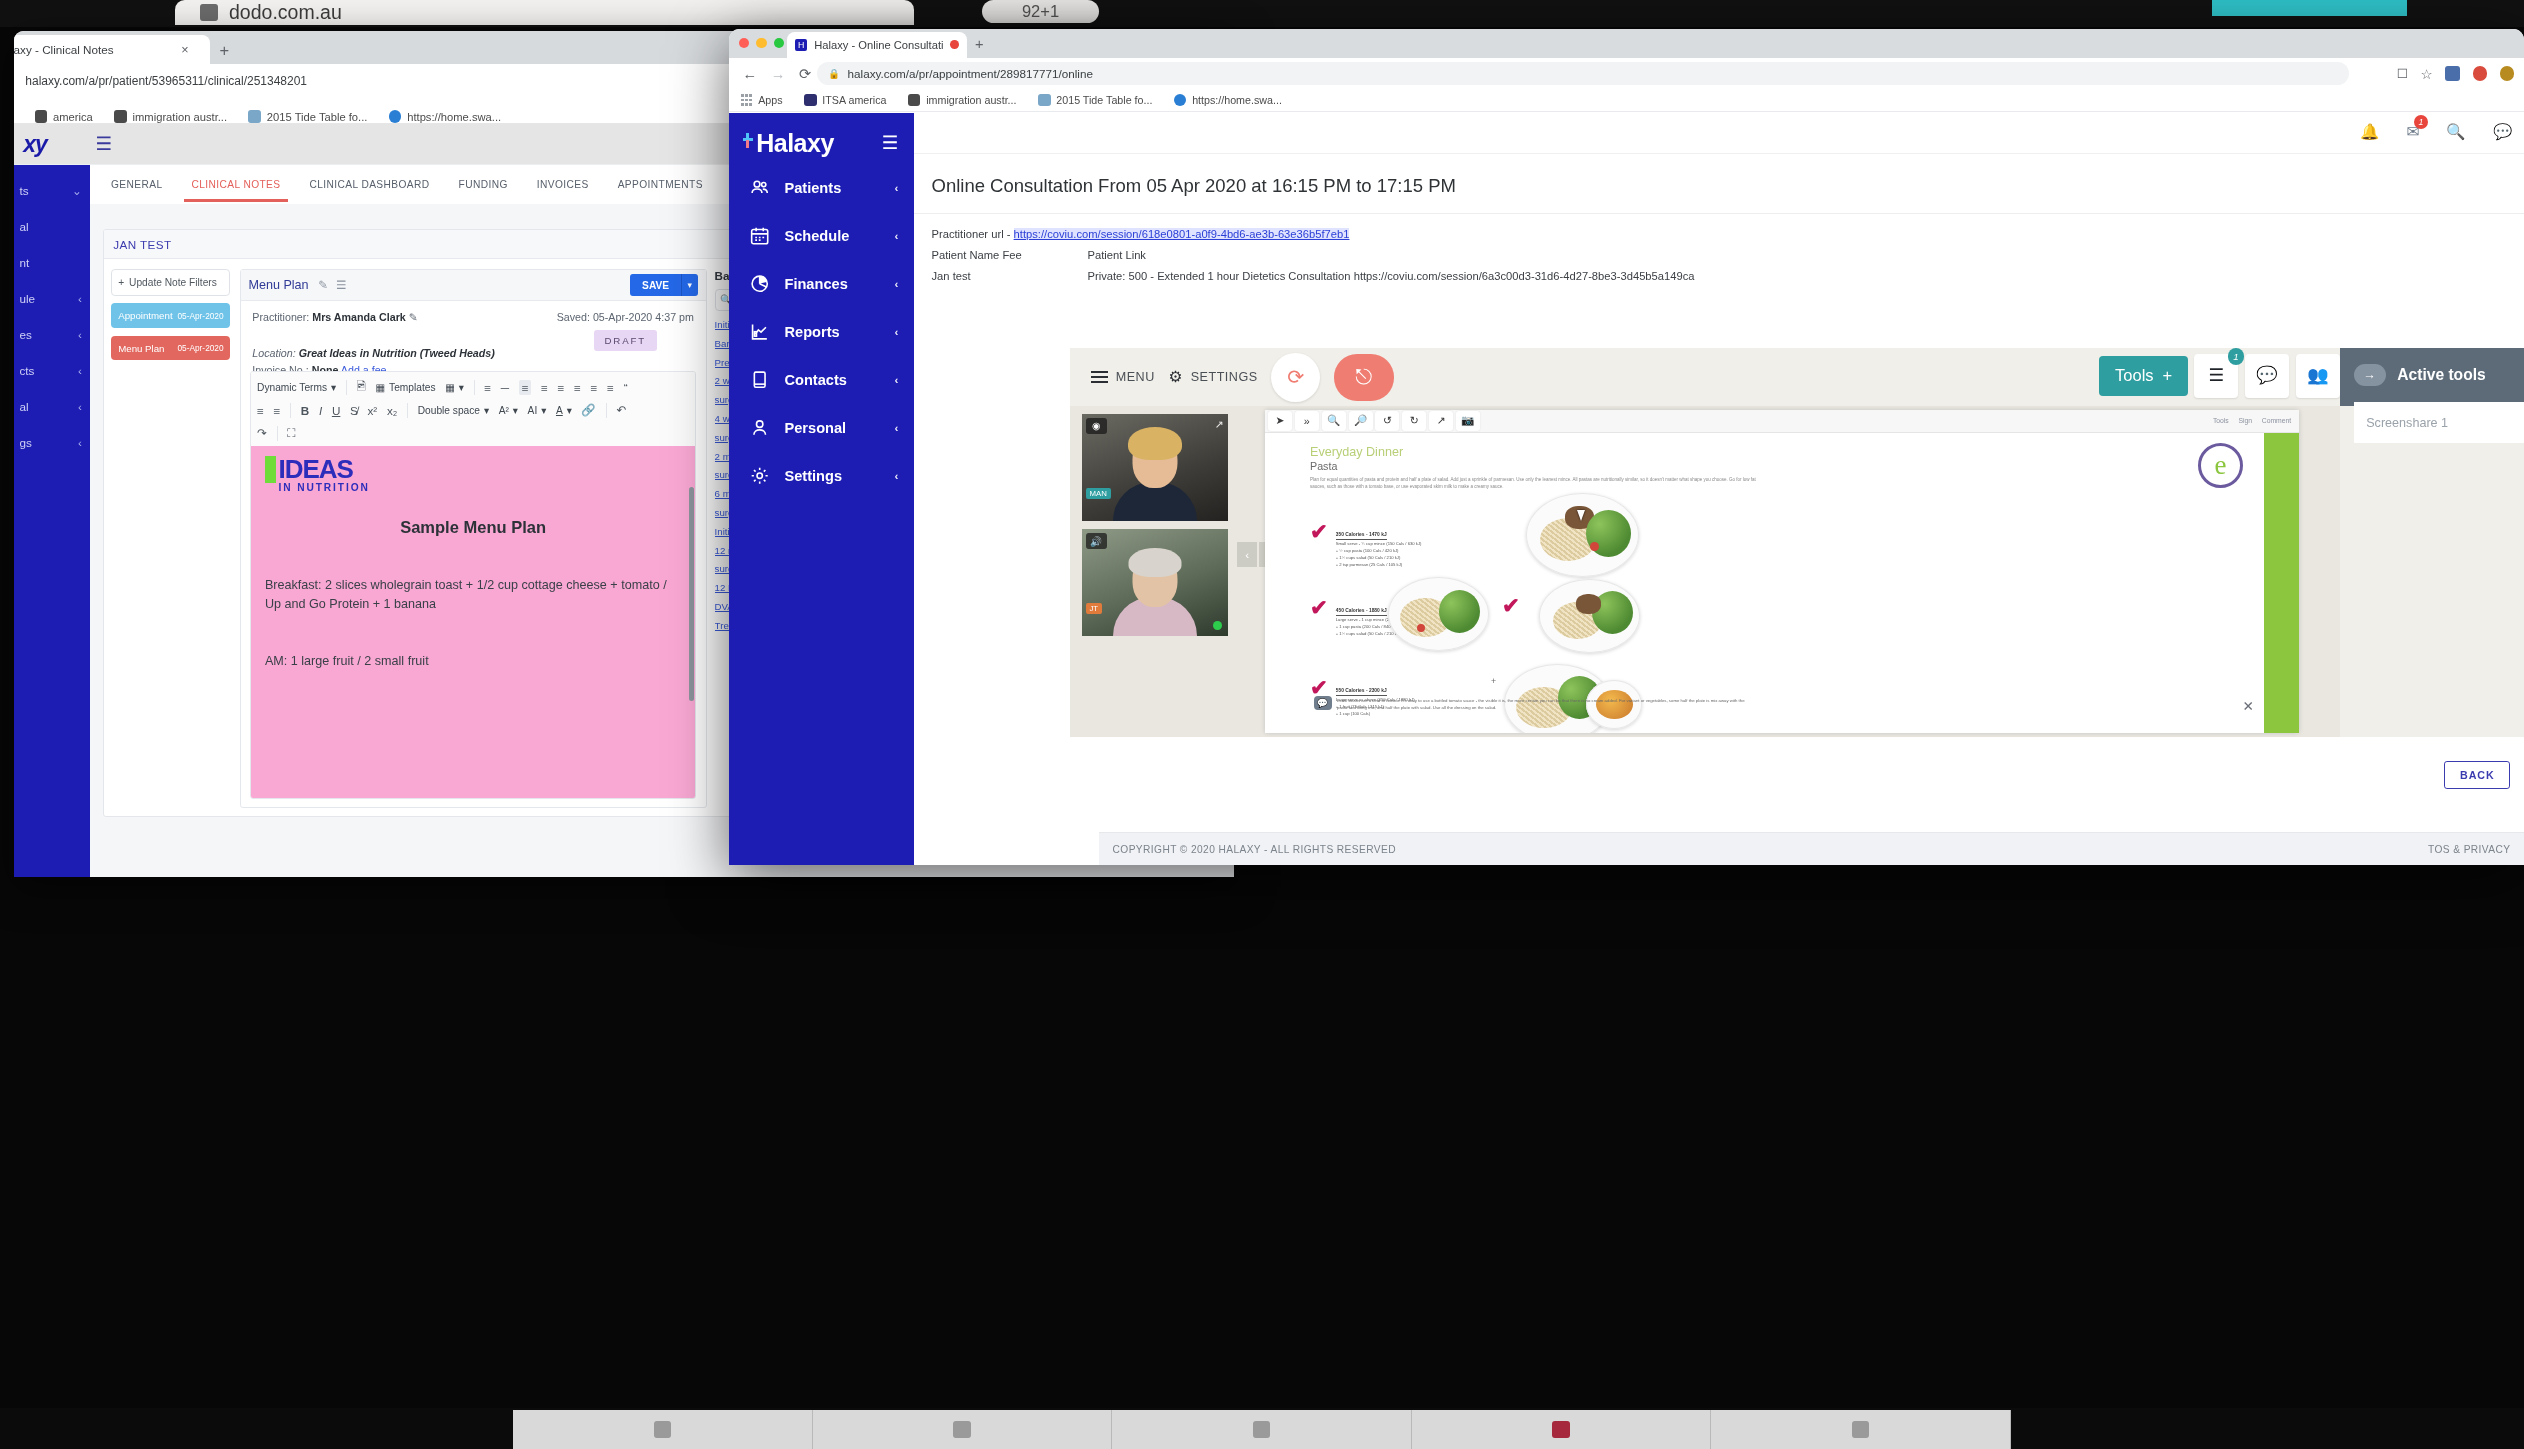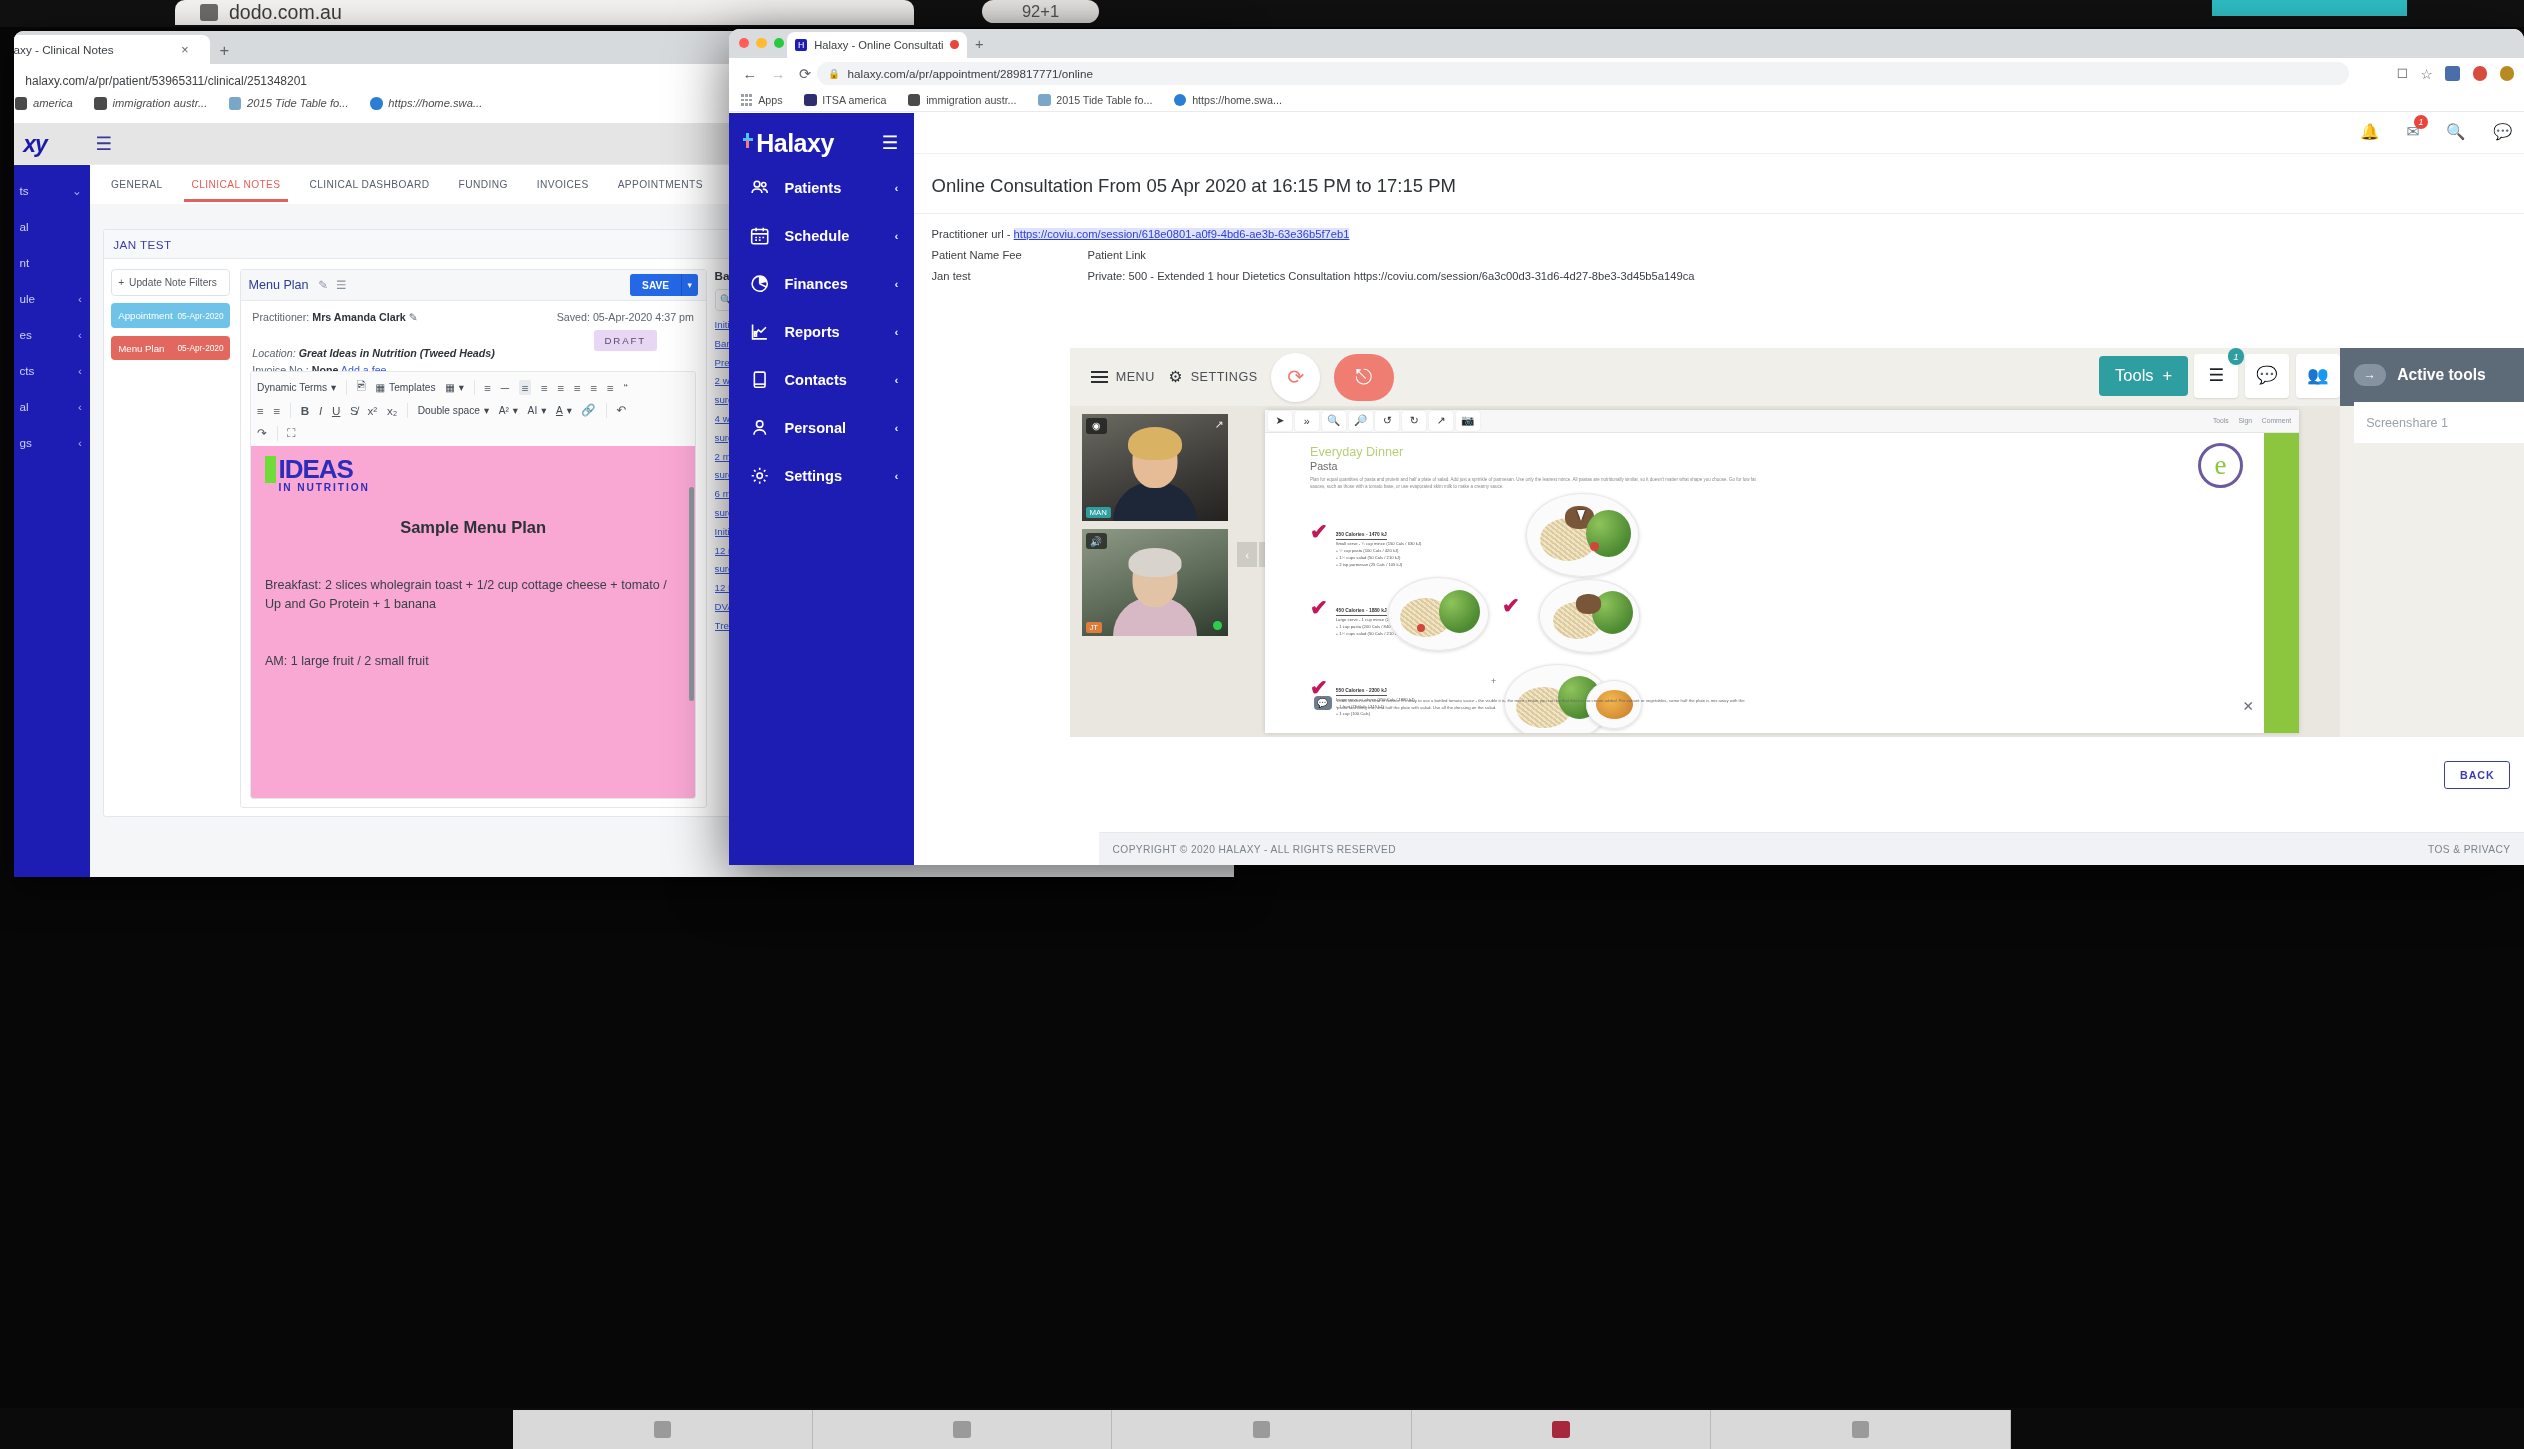--- a/index.html
+++ b/index.html
@@ -38,23 +38,23 @@
   .bg-newtab { position:absolute; left:206px; top:9.7px; font-size:16.5px; color:#5f6368; }
   .bg-chrome-url { height:33px; background:#fff; display:flex; align-items:center; position:relative; }
   .bg-urltext { position:absolute; left:11.7px; font-size:12px; color:#3c4043; white-space:nowrap; }
   .bg-urlicons { position:absolute; right:7.8px; display:flex; align-items:center; gap:9.7px; }
   .ic { width:14.6px; height:14.6px; border-radius:2.9px; display:inline-block; }
   .ic.star { color:#5f6368; font-size:13.6px; background:none; width:auto; }
   .ic.b1 { background:#4a6ea9; }
   .ic.b2 { background:#d94b3c; border-radius:50%; }
   .ic.b3 { background:#b78b1f; border-radius:50%; }
   .ic.b4 { background:#c0392b; border-radius:50%; }
-  .bg-bookmarks { height:27px; background:#fff; display:flex; align-items:flex-start;
-    gap:21.4px; padding-left:1px; font-size:11.2px; color:#4b4b4b; border-bottom:1px solid #e6e6e6;
-    white-space:nowrap;font-style:italic; }
+  .bg-bookmarks { height:27px; background:#fff; display:flex; align-items:flex-end;
+    gap:21.4px; padding-left:21px; font-size:11.2px; color:#4b4b4b; border-bottom:1px solid #e6e6e6;
+    white-space:nowrap; }
   .bm { display:flex; align-items:center; gap:5.8px; }
   .bm .bmi { width:12.6px; height:12.6px; border-radius:2.9px; background:#7aa7c7; }
   .bm .bmi.dark { background:#4a4a4a; }
   .bm .bmi.blue { background:#2a7fd4; border-radius:50%; }
 
   .bg-appbar { height:41px; background:#e5e5e5; display:flex; align-items:center;
     border-bottom:1px solid #eceff1; position:relative; }
   .bg-logo { width:76px; color:#1a1aa8; font-size:23px; font-weight:bold; padding-left:9.7px;
     font-style:italic; letter-spacing:-1px; }
   .bg-burger { font-size:18.5px; color:#3a3a9c; margin-left:5.8px; }
@@ -241,21 +241,21 @@
     display:flex; align-items:center; padding-left:12.6px; font-size:12.6px; color:#9aa2aa; }
 
   .vstage { position:absolute; left:0; right:370px; top:58px; bottom:0; background:#e9e7e0; }
   .tile { position:absolute; width:146px; height:107px; background:#2a2a2a; overflow:hidden; }
   .tile.t1 { left:11.7px; top:7.8px; background:linear-gradient(160deg,#6b6a62 0%,#3d3c38 60%,#232220 100%); }
   .tile.t2 { left:11.7px; top:123px; background:linear-gradient(160deg,#8e9a86 0%,#5d6a58 55%,#2e3a2c 100%); }
   .tile .pin { position:absolute; right:3.9px; top:3.9px; font-size:10.7px; color:#e8e8e8; }
   .tile .camb { position:absolute; left:3.9px; top:3.9px; width:21.4px; height:16.5px;
     background:rgba(25,25,25,.75); border-radius:2.9px; color:#fff; font-size:9.7px;
     display:flex; align-items:center; justify-content:center; }
-  .tile .nm { position:absolute; left:3.9px; bottom:3px; background:#2e9ea0; color:#fff;
+  .tile .nm { position:absolute; left:3.9px; bottom:22px; background:#2e9ea0; color:#fff;
     font-size:7.8px; padding:1px 3.9px; border-radius:1.9px; }
   .tile .nm.o { background:#e07b3c; }
   .tile .grn { position:absolute; right:5.8px; bottom:5.8px; width:8.8px; height:8.8px;
     border-radius:50%; background:#2ecc4c; }
   .tile .face { position:absolute; left:50%; transform:translateX(-50%); }
   .f-head { width:45px; height:53px; border-radius:46%; }
   .f-body { width:84px; height:39px; border-radius:39px 39px 0 0; }
 
   .arrows { position:absolute; left:167px; top:136px; display:flex; gap:1.9px; }
   .arrows i { width:20.4px; height:25px; background:rgba(0,0,0,.12); color:#fff;

